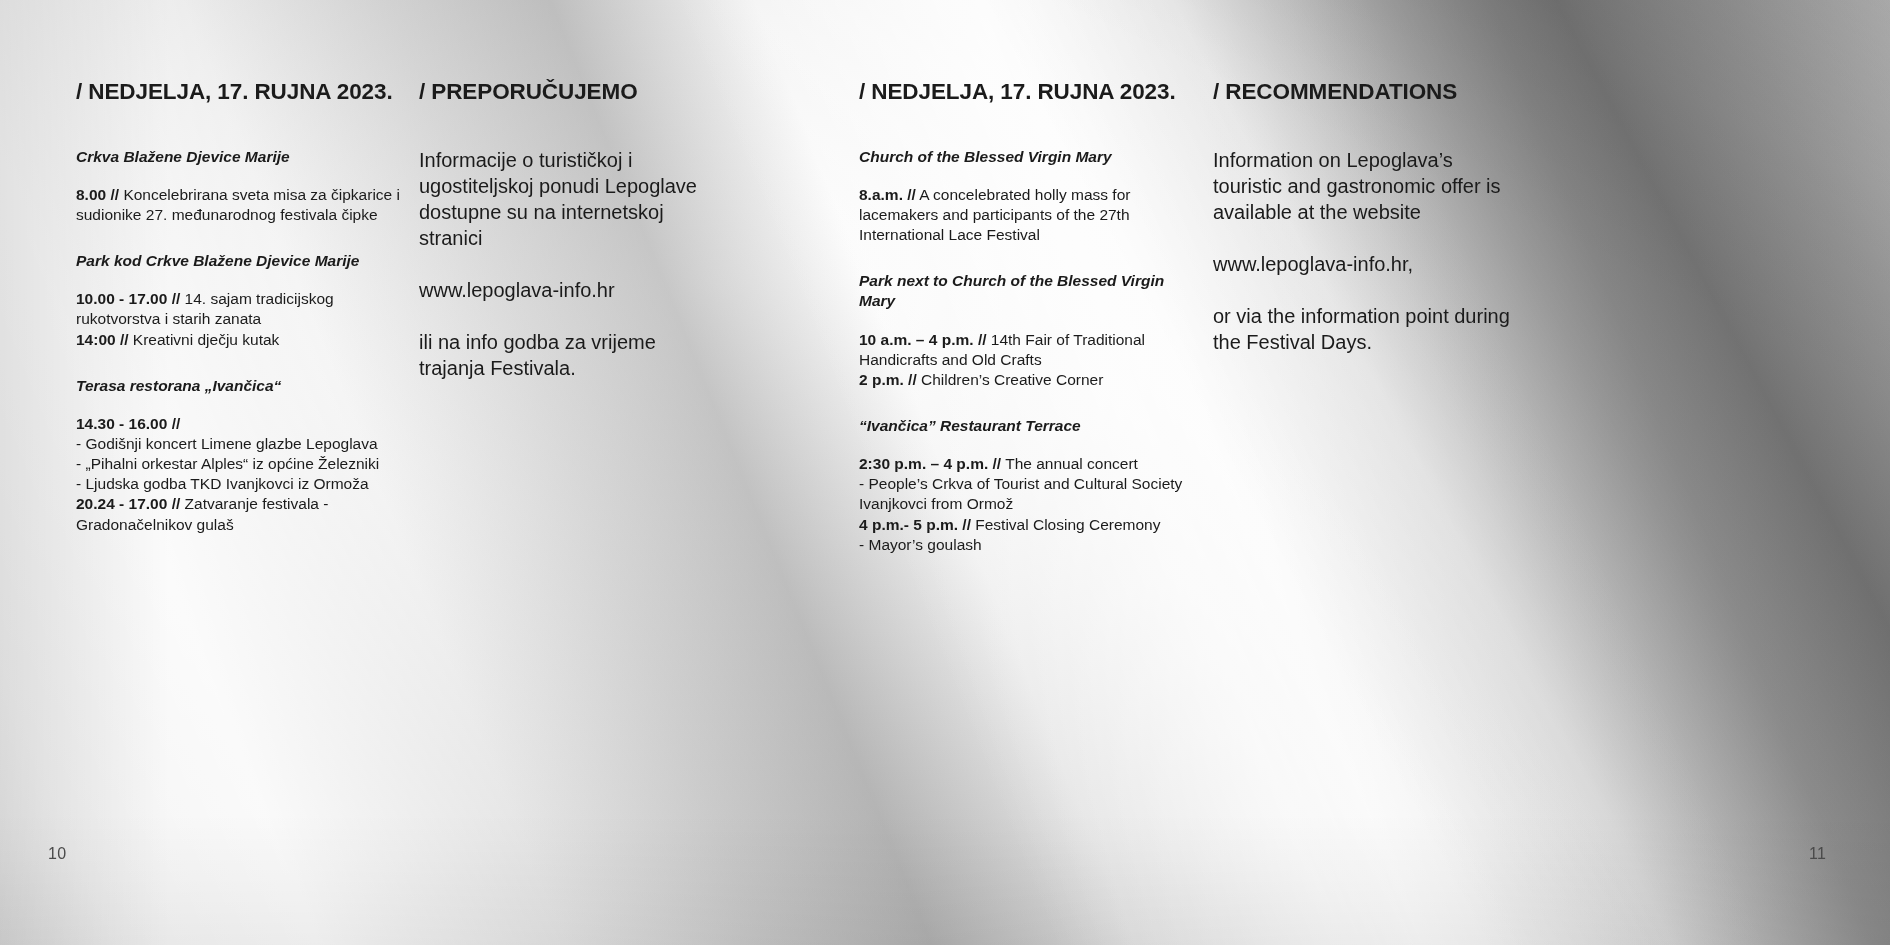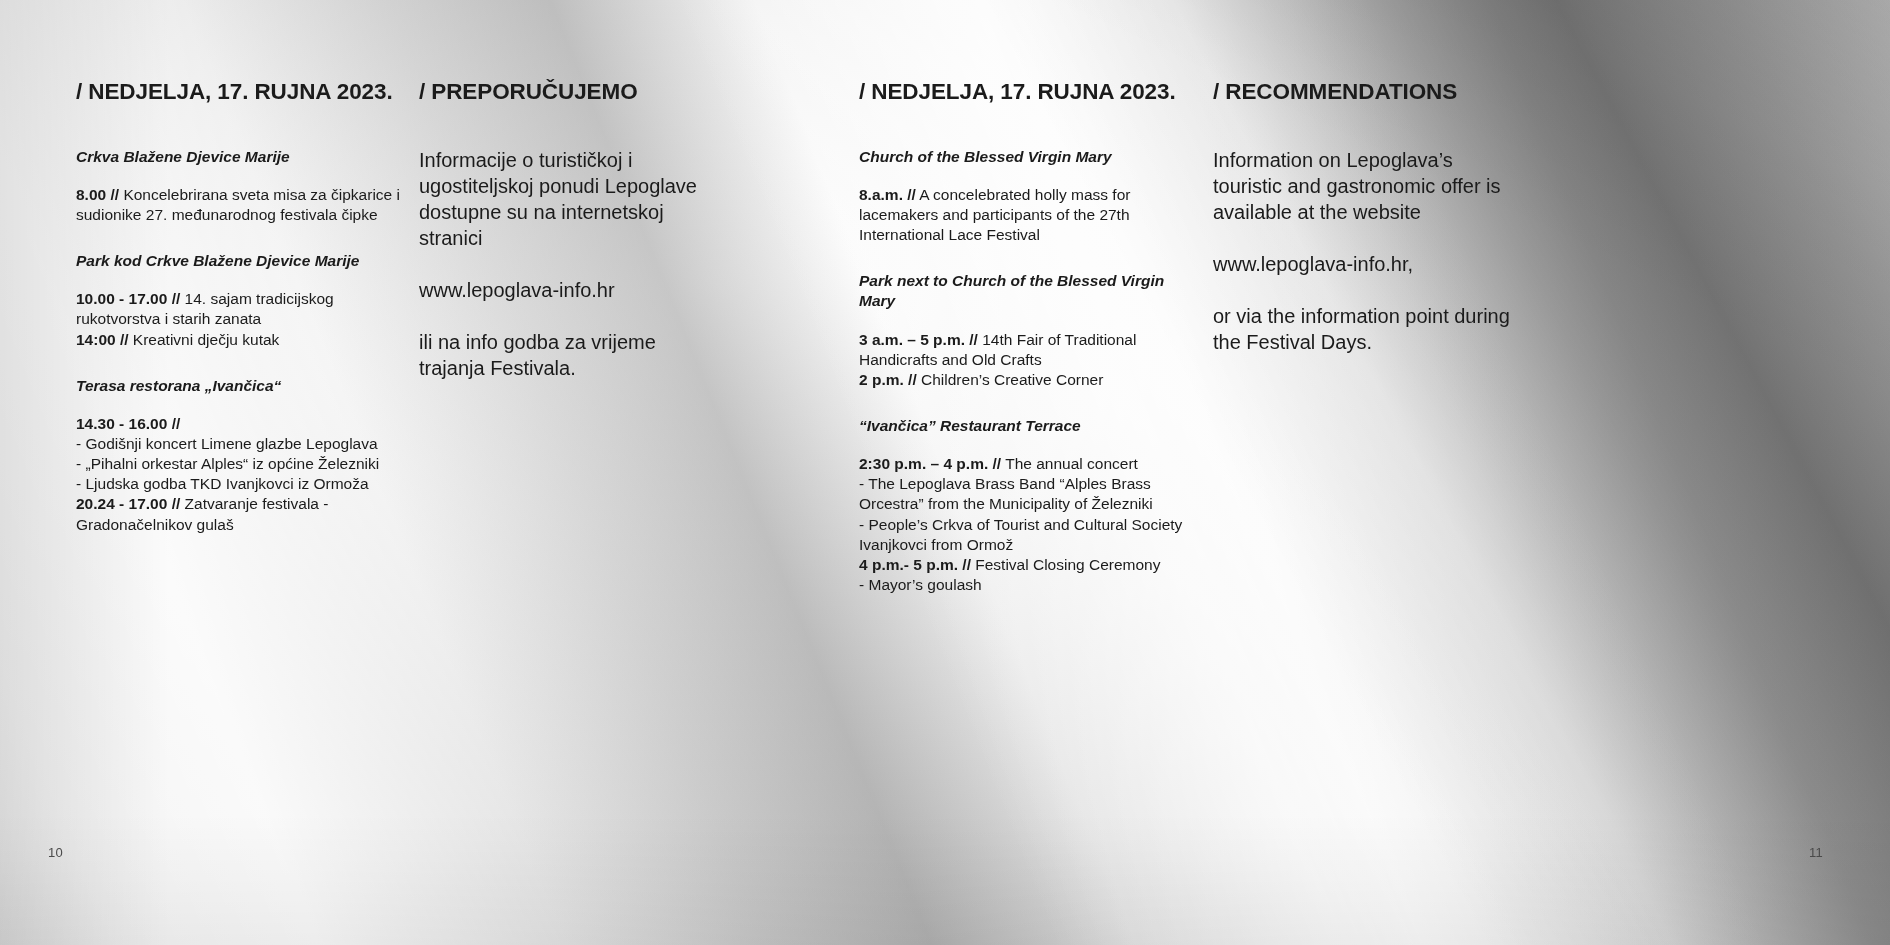--- a/index.html
+++ b/index.html
@@ -132,21 +132,21 @@
   .entry b { font-weight: bold; }
 
   .para {
     font-size: 20px;
     line-height: 1.30;
     margin: 0 0 26px 0;
   }
 
   .page-num {
     position: absolute;
-    font-size: 13px;
+    font-size: 16px;
     color: #4a4a4a;
     letter-spacing: 0.3px;
   }
   .page-num.left  { left: 48px;   top: 845px; }
   .page-num.right { left: 1809px; top: 845px; }
 </style>
 </head>
 <body>
 
 <div id="spread">
@@ -194,27 +194,26 @@
 
     <div class="col col3">
       <h2 class="section-title">/ NEDJELJA, 17. RUJNA 2023.</h2>
       <div>
           <div class="venue">Church of the Blessed Virgin Mary</div>
           <div class="entry">
             <div><b>8.a.m. //</b><span> A concelebrated holly mass for lacemakers and participants of the 27th International Lace Festival</span></div>
           </div>
           <div class="venue">Park next to Church of the Blessed Virgin Mary</div>
           <div class="entry">
-            <div><b>3 a.m. – 5 p.m. //</b><span> 14th Fair of Traditional Handicrafts and Old Crafts</span></div>
+            <div><b>10 a.m. – 4 p.m. //</b><span> 14th Fair of Traditional Handicrafts and Old Crafts</span></div>
             <div><b>2 p.m. //</b><span> Children’s Creative Corner</span></div>
           </div>
           <div class="venue">“Ivančica” Restaurant Terrace</div>
           <div class="entry">
             <div><b>2:30 p.m. – 4 p.m. //</b><span> The annual concert</span></div>
-            <div><span>- The Lepoglava Brass Band “Alples Brass Orcestra” from the Municipality of Železniki</span></div>
             <div><span>- People’s Crkva of Tourist and Cultural Society Ivanjkovci from Ormož</span></div>
             <div><b>4 p.m.- 5 p.m. //</b><span> Festival Closing Ceremony</span></div>
             <div><span>- Mayor’s goulash</span></div>
           </div>
         </div>
     </div>
 
     <div class="col col4">
       <h2 class="section-title">/ RECOMMENDATIONS</h2>
       <div>

